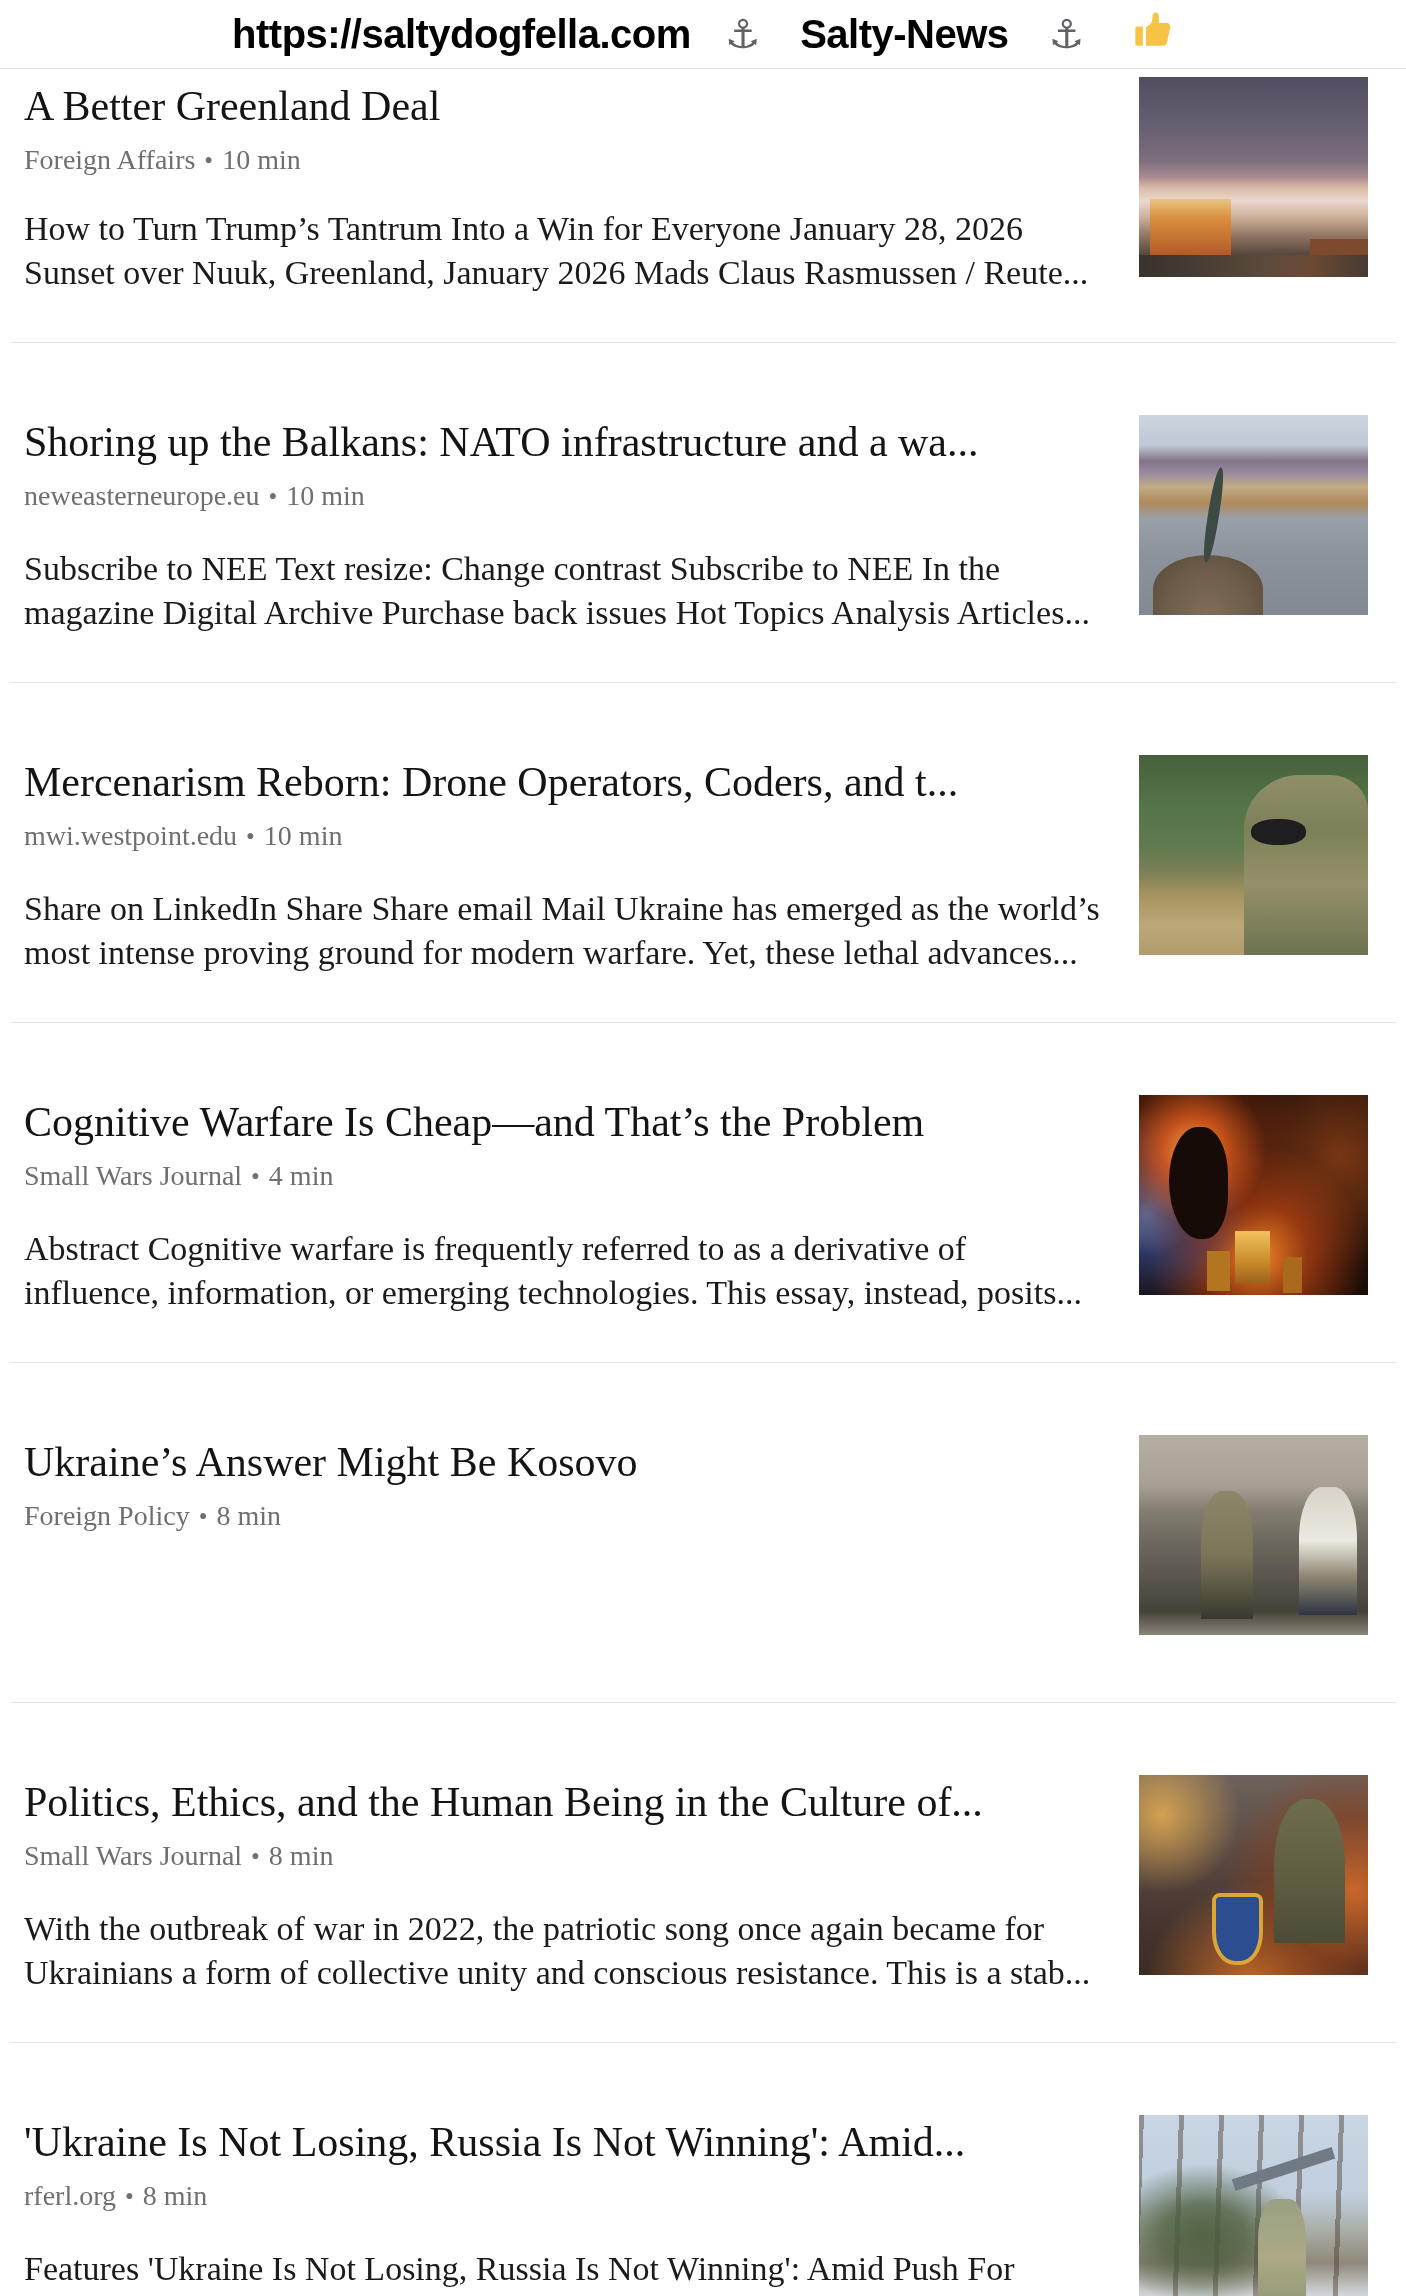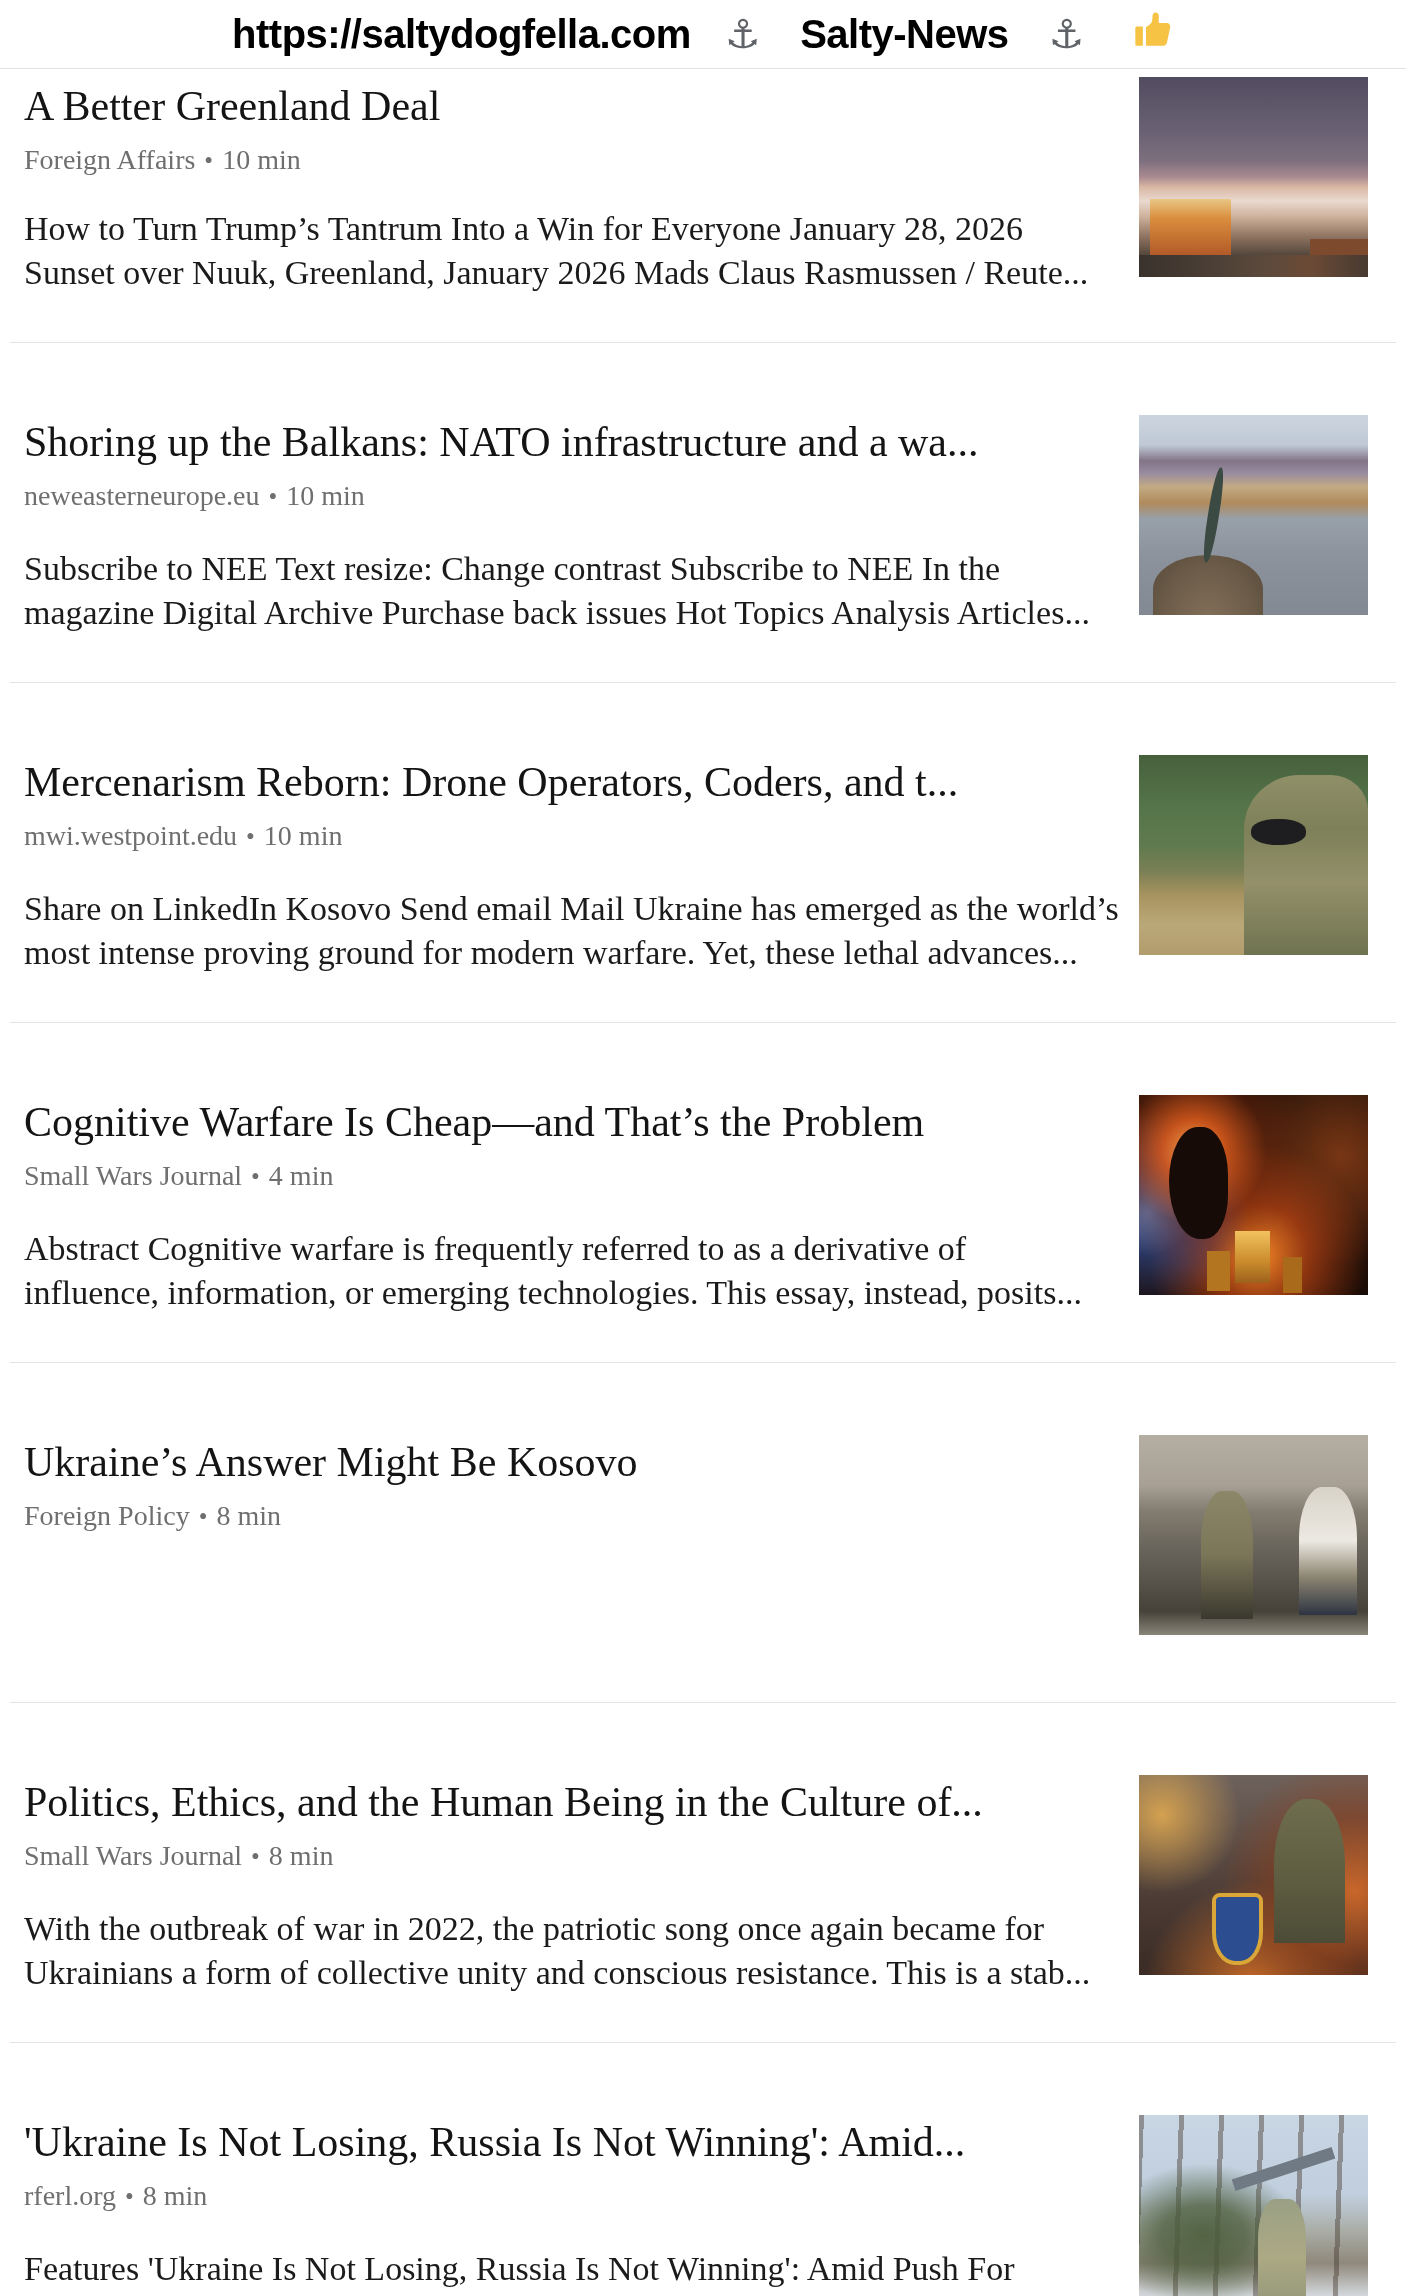--- a/index.html
+++ b/index.html
@@ -208,21 +208,21 @@
     <div class="thumb" data-thumb="budva-coast-statue"></div>
   </article>
 
   <article class="row">
     <div class="text">
       <h2 class="title">Mercenarism Reborn: Drone Operators, Coders, and t...</h2>
       <div class="meta">
         <span>mwi.westpoint.edu</span><span class="dot">•</span><span>10 min</span>
       </div>
       <div class="snippet">
-        <div class="sl">Share on LinkedIn Kosovo Send email Mail Ukraine has emerged as the world’s</div>
+        <div class="sl">Share on LinkedIn Share Share email Mail Ukraine has emerged as the world’s</div>
         <div class="sl">most intense proving ground for modern warfare. Yet, these lethal advances...</div>
       </div>
     </div>
     <div class="thumb" data-thumb="soldier-fpv-drone"></div>
   </article>
 
   <article class="row">
     <div class="text">
       <h2 class="title">Cognitive Warfare Is Cheap—and That’s the Problem</h2>
       <div class="meta">

